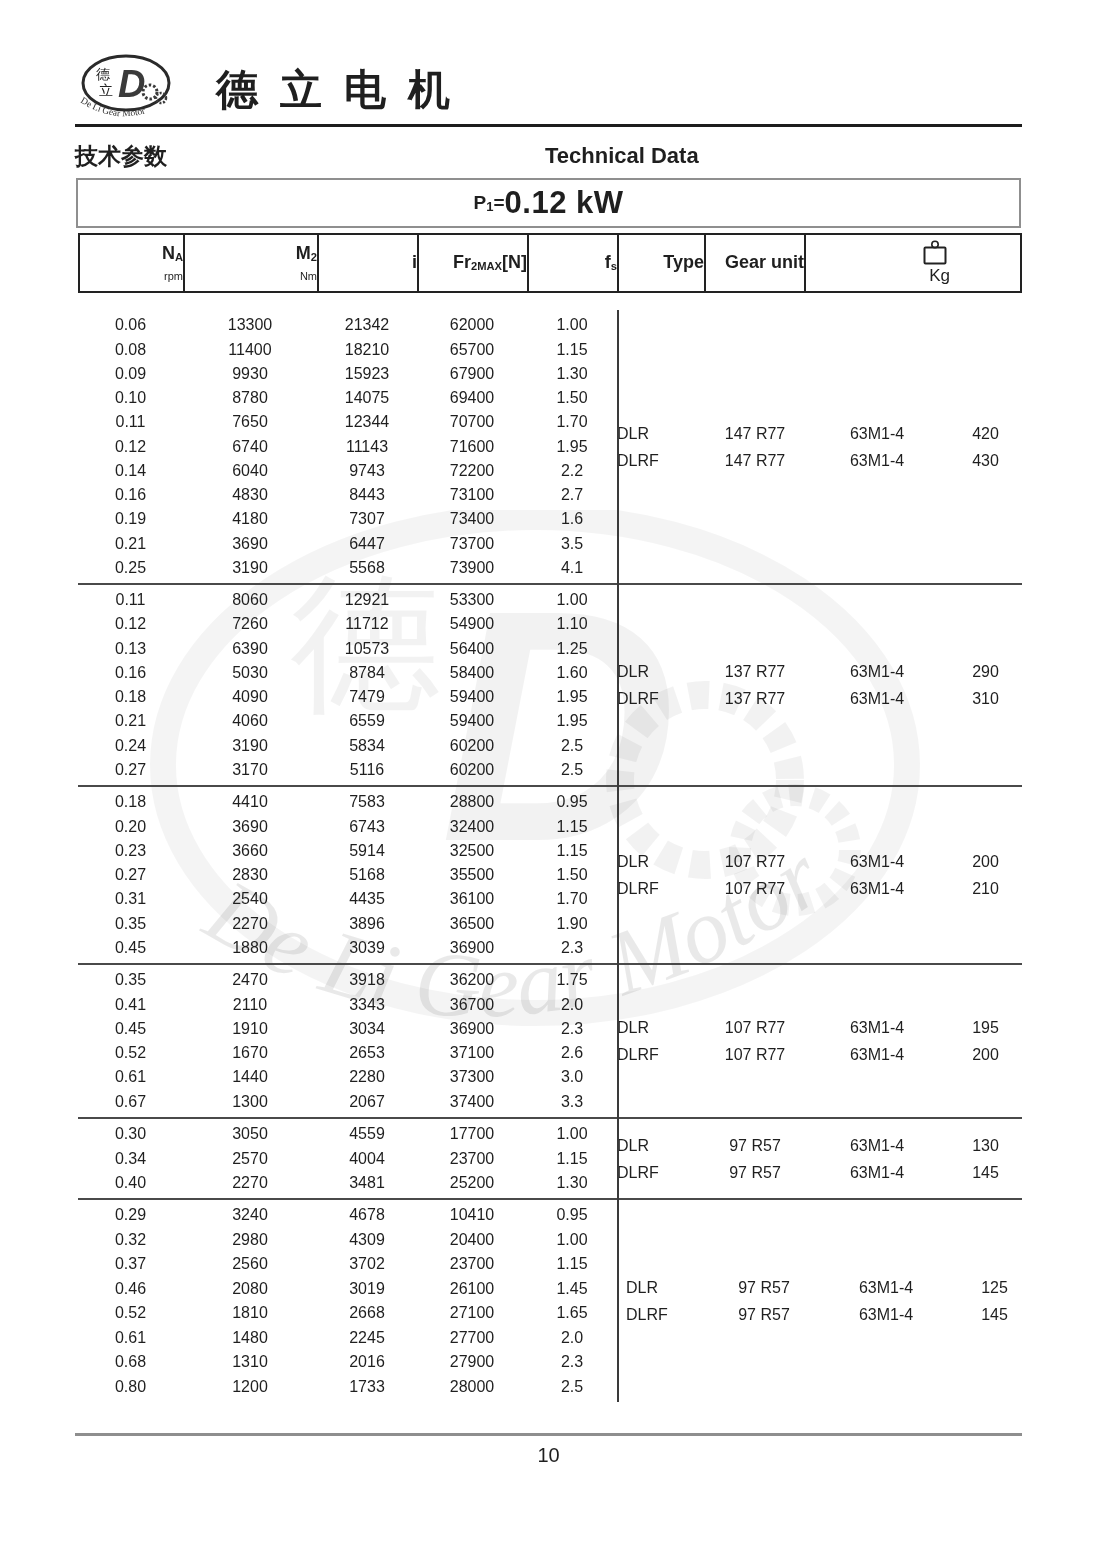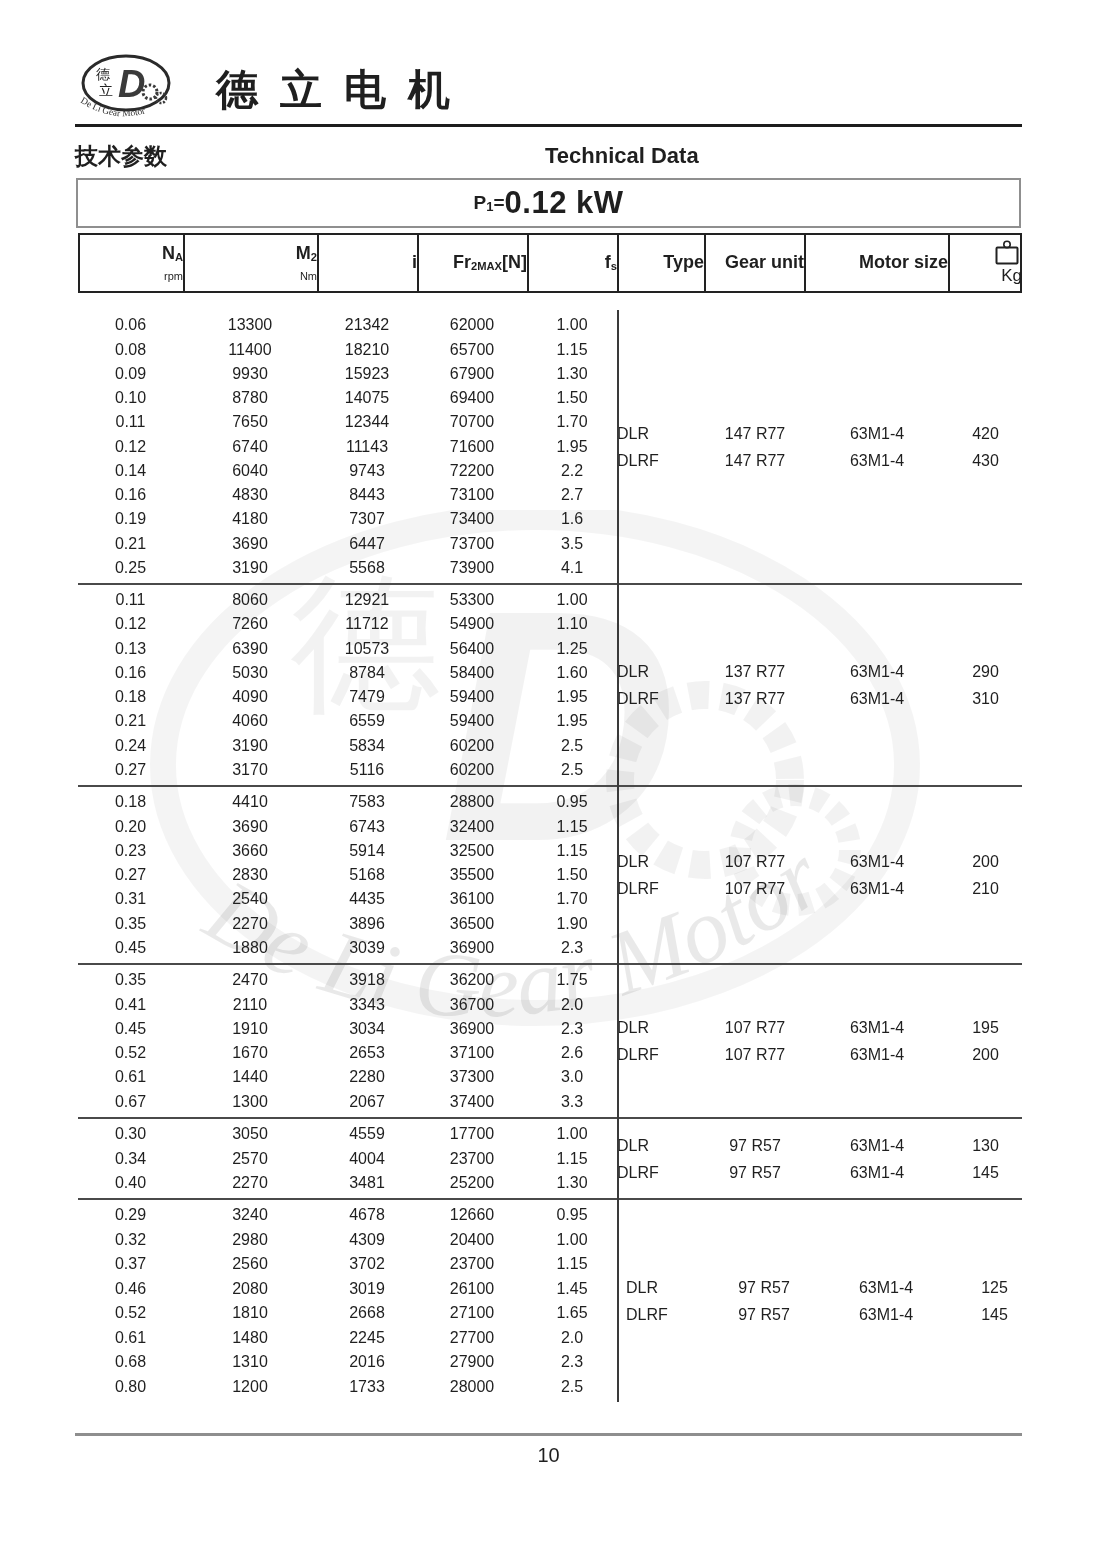--- a/index.html
+++ b/index.html
@@ -126,23 +126,20 @@
     <div class="th">
       <div class="th-main"><span>f</span><span class="subsc">s</span></div>
     </div>
     <div class="th">
       <div class="th-main">Type</div>
     </div>
     <div class="th">
       <div class="th-main">Gear unit</div>
     </div>
     <div class="th">
-      <div class="th-main">Motor size</div>
-    </div>
-    <div class="th">
       <svg class="kg-icon" width="30" height="26" viewBox="0 0 30 26">
         <circle cx="15" cy="4.5" r="3.2" fill="none" stroke="#222" stroke-width="1.6"></circle>
         <rect x="4.5" y="7.5" width="21" height="16" rx="1" fill="none" stroke="#222" stroke-width="2"></rect>
       </svg>
       <div class="th-kg-label">Kg</div>
     </div>
   </div>
 
   <div class="tbody">
     <div class="vline"></div>
@@ -480,21 +477,21 @@
             <div class="vcell">145</div>
           </div>
         </div>
       </div>
       <div class="block last" style="height: 202px;">
         <div class="block-left">
           <div class="drow">
             <div class="dcell">0.29</div>
             <div class="dcell">3240</div>
             <div class="dcell">4678</div>
-            <div class="dcell">12660</div>
+            <div class="dcell">10410</div>
             <div class="dcell">0.95</div>
           </div>
           <div class="drow">
             <div class="dcell">0.32</div>
             <div class="dcell">2980</div>
             <div class="dcell">4309</div>
             <div class="dcell">20400</div>
             <div class="dcell">1.00</div>
           </div>
           <div class="drow">

